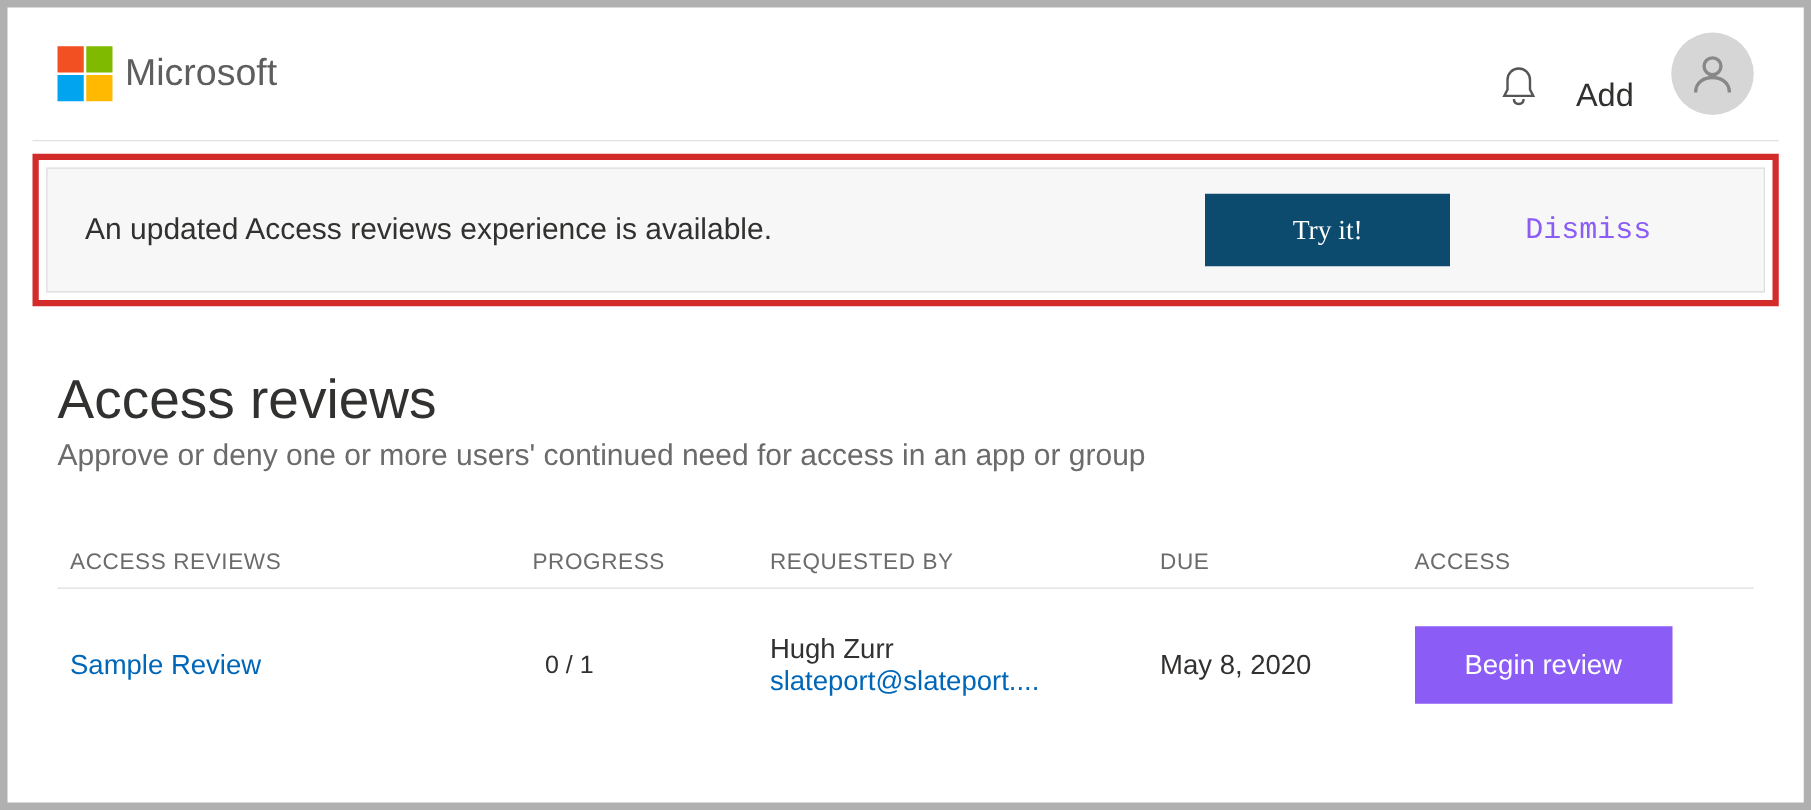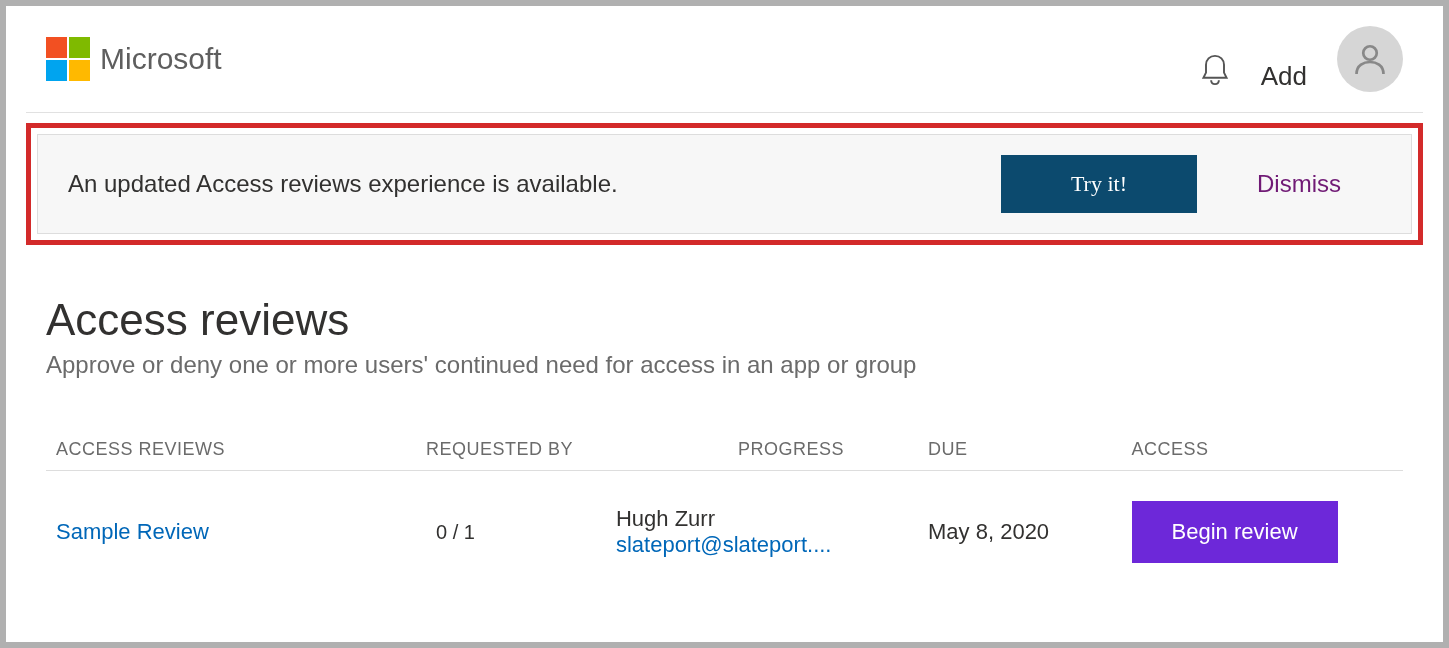--- a/index.html
+++ b/index.html
@@ -103,27 +103,27 @@
     .btn-primary {
       background: #0c4a6e;
       color: #fff;
       border: none;
       font-size: 22px;
       padding: 16px 70px;
       cursor: pointer;
       font-family: Liberation Serif, serif;
     }
     .btn-link {
-      color: #701a75;
+      color: #8b5cf6;
       background: none;
       border: none;
       font-size: 24px;
       cursor: pointer;
-      font-family: Liberation Sans, sans-serif;
-      margin-right: 40px;
+      font-family: Liberation Mono, monospace;
+      margin-right: 60px;
     }
     .content {
       padding: 30px 40px;
     }
     .page-title {
       font-size: 44px;
       color: #323130;
       font-weight: 300;
       margin-bottom: 6px;
     }
@@ -163,21 +163,21 @@
       color: #0067b8;
       text-decoration: none;
     }
     .cell-progress { width: 14%; color: #323130; font-size: 20px; padding-left: 10px;}
     .cell-requested { width: 23%; }
     .req-name { color: #323130; display: block; }
     .req-email { color: #0067b8; display: block; }
     .cell-due { width: 15%; color: #323130; }
     .cell-action { width: 20%; }
     .btn-begin {
-      background: #6d28d9;
+      background: #8b5cf6;
       color: #fff;
       border: none;
       font-size: 22px;
       padding: 18px 40px;
       cursor: pointer;
       font-family: inherit;
     }
   </style>
 </head>
 <body>
@@ -223,22 +223,22 @@
     </div>
   </div>
 
   <div class="content">
     <h1 class="page-title">Access reviews</h1>
     <p class="page-subtitle">Approve or deny one or more users' continued need for access in an app or group</p>
 
     <div class="table-area">
       <div class="table-header">
         <div class="col col-reviews">ACCESS REVIEWS</div>
+        <div class="col col-progress">PROGRESS</div>
         <div class="col col-requested">REQUESTED BY</div>
-        <div class="col col-progress">PROGRESS</div>
         <div class="col col-due">DUE</div>
         <div class="col col-action">ACCESS</div>
       </div>
 
       <div class="table-row">
         <div class="cell cell-reviews">
           <a href="#">Sample Review</a>
         </div>
         <div class="cell cell-progress">0 / 1</div>
         <div class="cell cell-requested">

